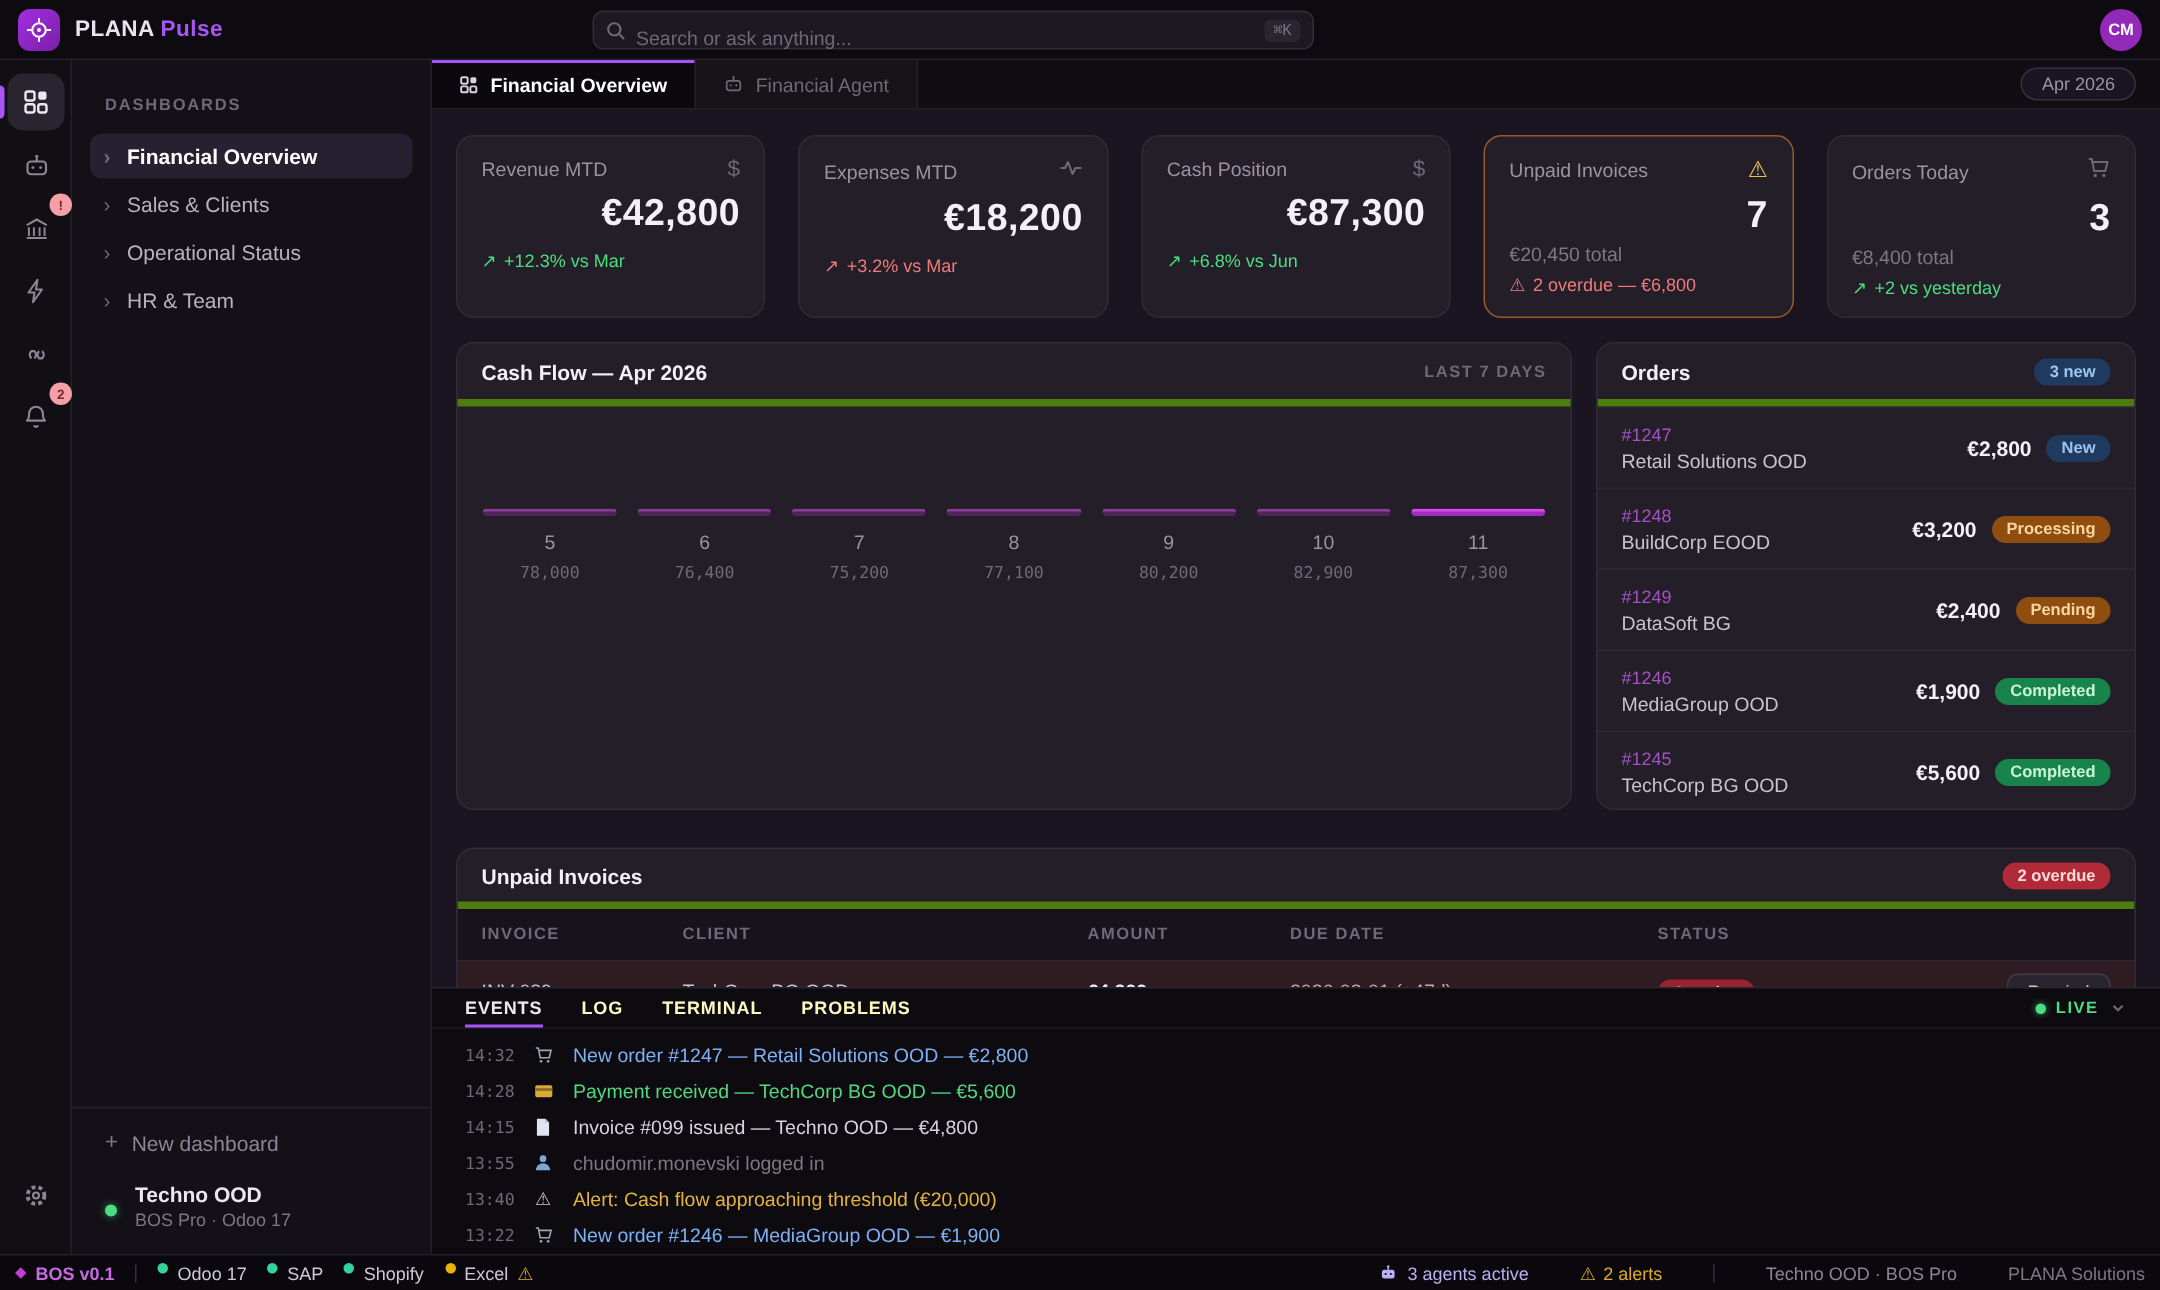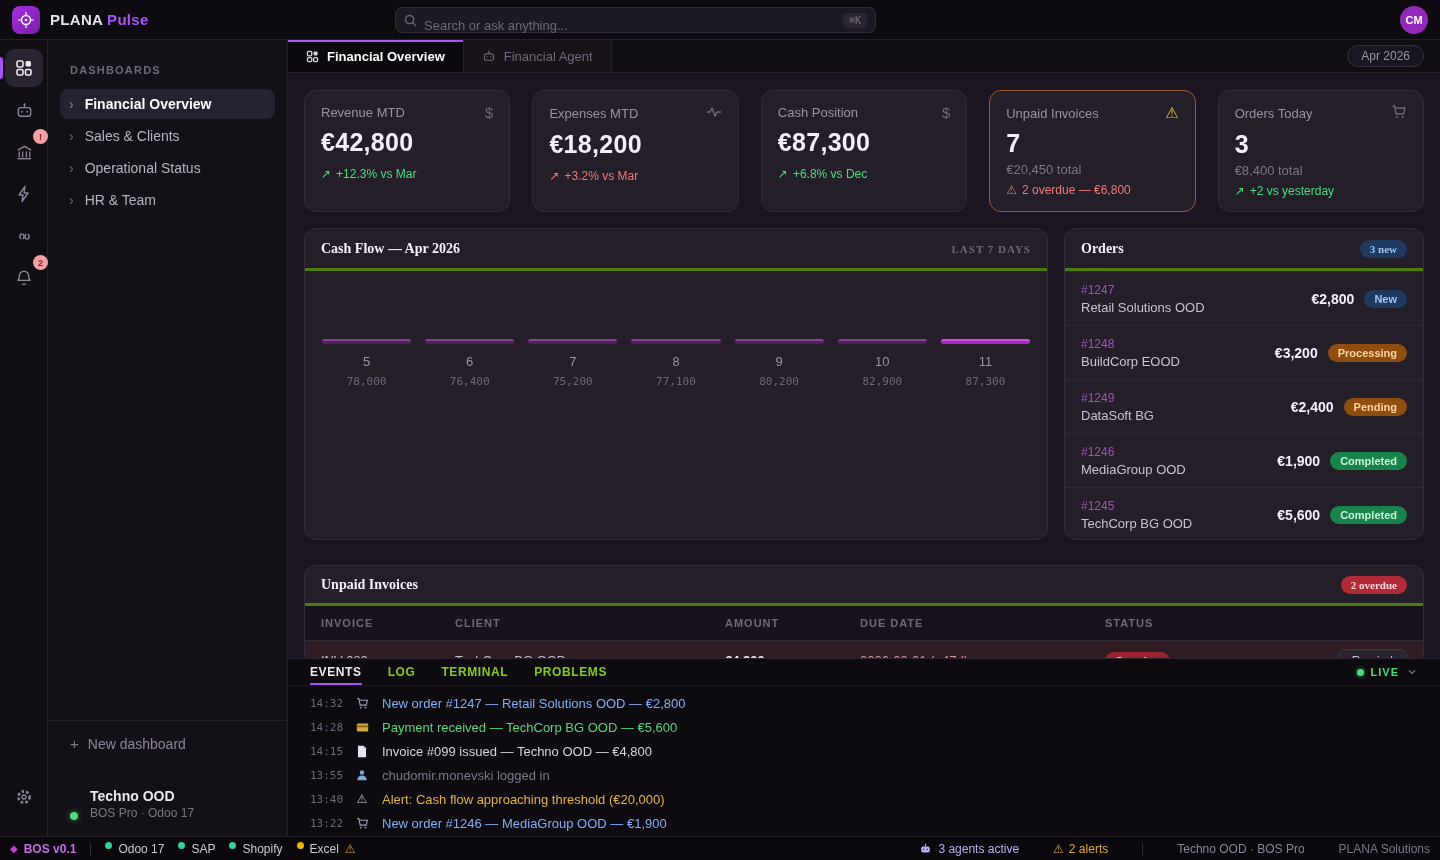--- a/index.html
+++ b/index.html
@@ -54,21 +54,21 @@
   .side-label { margin:24px 0 13px 22px; font-size:11px; font-weight:bold;
     letter-spacing:1.2px; color:#6f6878; }
   .side-item { margin:2px 12px; height:30px; border-radius:8px; display:flex;
     align-items:center; padding-left:9px; cursor:pointer; color:#b9b2c0; font-size:14px; }
   .side-item .chev { color:#6f6878; font-size:14px; margin-right:11px; }
   .side-item.active { background:#262130; color:#fff; font-weight:bold; }
   .side-bottom { position:absolute; bottom:0; left:0; right:0; padding:12px 22px 16px; }
   .side-sep { border-top:1px solid #241f29; margin:0 -22px 14px; }
   .newdash { display:flex; align-items:center; color:#8d8596; font-size:14px; cursor:pointer; }
   .newdash .plus { font-size:15px; margin-right:9px; color:#7d7685; }
-  .workspace { display:flex; align-items:flex-end; margin-top:36px; cursor:pointer; }
+  .workspace { display:flex; align-items:center; margin-top:18px; cursor:pointer; }
   .ws-dot { width:8px; height:8px; border-radius:50%; background:#4ade80;
     box-shadow:0 0 6px #4ade8088; margin:6px 12px 0 0; }
   .ws-name { font-size:14px; font-weight:bold; color:#ece8f0; }
   .ws-sub { font-size:12px; color:#7d7685; margin-top:2px; }
 
   
   .main { position:absolute; top:40px; left:288px; width:1152px; height:796px;
     background:#1a1520; overflow:hidden; }
   .tabstrip { height:33px; background:#100d13; border-bottom:1px solid #241f29;
     display:flex; align-items:stretch; }
@@ -88,30 +88,30 @@
   
   .kpi-row { display:flex; gap:22px; }
   .kpi { flex:1; height:122px; background:#241e28; border:1px solid #322b38;
     border-radius:12px; padding:13px 16px; position:relative; }
   .kpi.warn { border-color:#9a5a2b; }
   .kpi-head { display:flex; justify-content:space-between; align-items:center; }
   .kpi-title { font-size:13px; color:#9b93a3; }
   .kpi-ico { color:#6f6878; font-size:15px; }
   .kpi-ico.y { color:#e3c14b; }
   .kpi-value { font-size:25px; font-weight:bold; color:#f4f0f7; margin-top:7px;
-    letter-spacing:.3px; }
+    letter-spacing:.3px;text-align:right; }
   .kpi-sub { font-size:13px; color:#7d7685; margin-top:4px; }
   .kpi-delta { font-size:12px; margin-top:10px; display:flex; align-items:center; gap:5px; }
 
   
   .charts-row { display:flex; gap:16px; margin-top:16px; }
   .panel { background:#241e28; border:1px solid #322b38; border-radius:12px; }
   .cashflow { flex:1; height:312px; }
   .panel-head { height:42px; padding:0 16px; display:flex; align-items:center;
-    justify-content:space-between; border-bottom:3px solid #4d7c0f;font-family:Liberation Serif, serif; }
+    justify-content:space-between; border-bottom:5px solid #4d7c0f; }
   .panel-title { font-size:14px; font-weight:bold; color:#f4f0f7; }
   .panel-note { font-size:11px; font-weight:bold; letter-spacing:1px; color:#6f6878; }
   .chart-cols { display:flex; padding:68px 10px 0; }
   .ccol { flex:1; text-align:center; }
   .cbar { height:5px; margin:0 7px; border-radius:3px; background:#4f2458;
     border-top:2px solid #8a3f96; cursor:pointer; }
   .cbar.hot { background:#a32cc0; border-top-color:#d948ea; }
   .cday { margin-top:10px; font-size:13px; color:#9b93a3; }
   .cval { margin-top:6px; font-size:11px; color:#6f6878; }
 
@@ -144,21 +144,21 @@
   .inv-due { color:#e09aa2; }
   .remind-btn { justify-self:end; background:#2a2430; border:1px solid #423b4a;
     border-radius:7px; color:#c9c2d0; font-size:12px; padding:4px 13px; cursor:pointer;
     font-family:inherit; }
 
   
   .bottom-panel { position:absolute; left:288px; top:658px; width:1152px; height:178px;
     background:#0d0a10; border-top:1px solid #2a2430; z-index:35; }
   .bp-tabs { height:27px; display:flex; align-items:center; gap:26px; padding:0 22px;
     border-bottom:1px solid #1d1824; }
-  .bp-tab { font-size:12px; font-weight:bold; letter-spacing:.6px; color:#84cc16;
+  .bp-tab { font-size:12px; font-weight:bold; letter-spacing:.6px; color:#fef9c3;
     cursor:pointer; position:relative; height:100%; display:flex; align-items:center; }
   .bp-tab.active { color:#ece8f0; }
   .bp-tab.active::after { content:""; position:absolute; bottom:0; left:0; right:0;
     height:2px; background:#a855f7; }
   .bp-live { margin-left:auto; display:flex; align-items:center; gap:7px; cursor:pointer; }
   .live-dot { width:7px; height:7px; border-radius:50%; background:#4ade80;
     box-shadow:0 0 5px #4ade80aa; }
   .live-lbl { font-size:11px; font-weight:bold; letter-spacing:1px; color:#4ade80; }
   .bp-list { padding-top:5px; }
   .ev-row { height:24px; display:flex; align-items:center; padding-left:22px; cursor:pointer; }
@@ -351,21 +351,21 @@
         </div>
       </div>
       <div class="kpi">
         <div class="kpi-head">
           <span class="kpi-title">Cash Position</span>
           <span class="kpi-ico">$</span>
         </div>
         <div class="kpi-value">€87,300</div>
         <div class="kpi-delta" style="color: rgb(74, 222, 128);">
           <span>↗</span>
-          <span>+6.8% vs Dec</span>
+          <span>+6.8% vs Jun</span>
         </div>
       </div>
       <div class="kpi warn">
         <div class="kpi-head">
           <span class="kpi-title">Unpaid Invoices</span>
           <span class="kpi-ico y">⚠</span>
         </div>
         <div class="kpi-value">7</div>
         <div class="kpi-sub">€20,450 total</div>
         <div class="kpi-delta" style="margin-top: 6px; color: rgb(239, 123, 123);">

